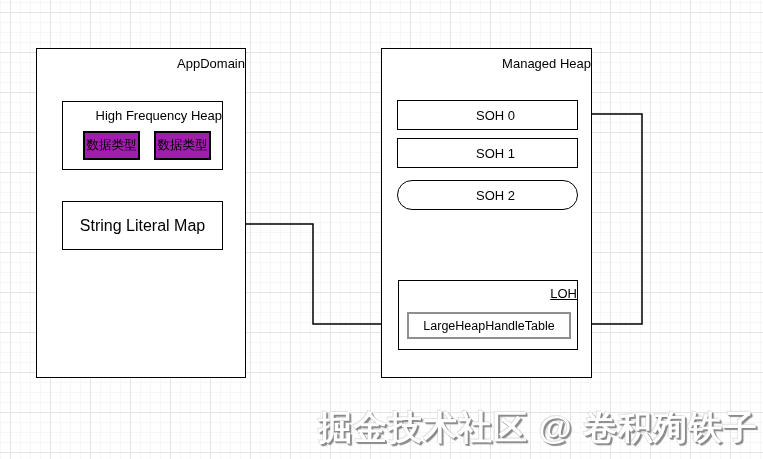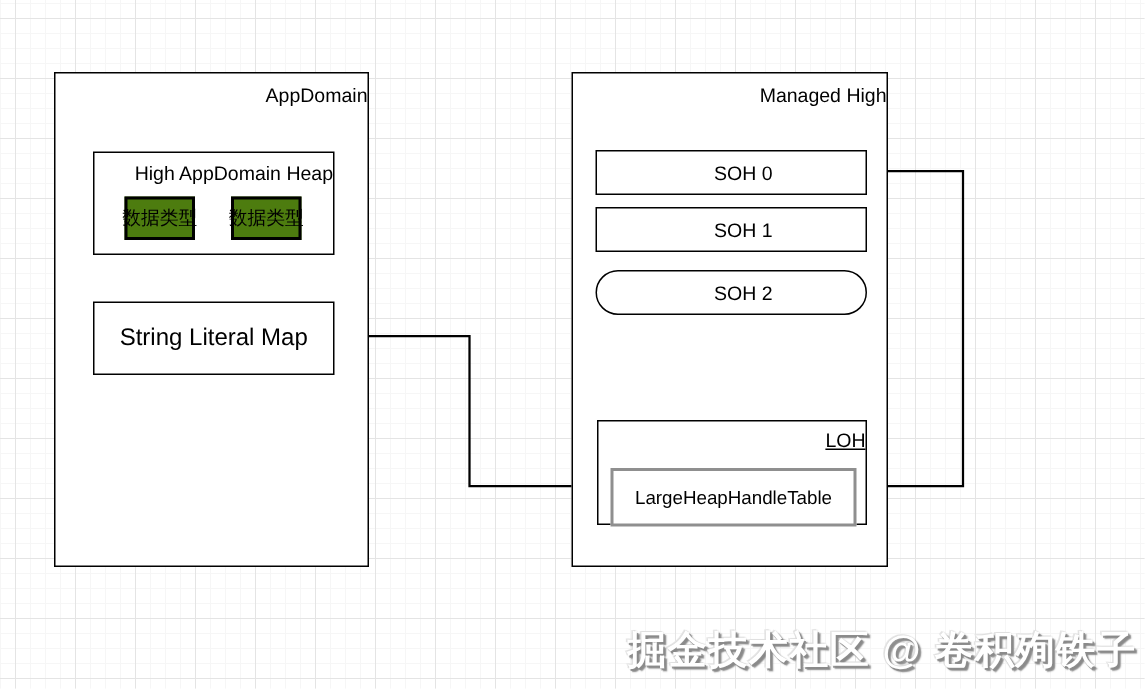--- a/index.html
+++ b/index.html
@@ -33,22 +33,22 @@
   }
   .appdomain   { left: 36px;  top: 48px;  width: 210px; height: 330px; }
   .managedheap { left: 381px; top: 48px;  width: 211px; height: 330px; }
 
   .hfh { left: 25px; top: 52px; width: 161px; height: 69px; }
   .hfh .box-title { padding-top: 6px; }
   .chip {
     position: absolute;
     box-sizing: border-box;
     border: 2px solid #000;
-    background: #4d7c0f;
-    width: 47px; height: 29px;
+    background: #a21caf;
+    width: 57px; height: 29px;
     top: 29px;
     display: flex; align-items: center; justify-content: center;
     font-size: 12.5px;
     white-space: nowrap;
   }
   .chip-1 { left: 20px; }
   .chip-2 { left: 91px; }
 
   .slm {
     left: 25px; top: 152px; width: 161px; height: 49px;
@@ -68,39 +68,39 @@
   }
   .soh0 { top: 51px; }
   .soh1 { top: 89px; }
   .soh2 { top: 131px; border-radius: 15px; }
 
   .loh { left: 16px; top: 231px; width: 180px; height: 70px; }
   .loh .box-title { padding-top: 5px; text-decoration: underline; }
   .lhht {
     position: absolute;
     box-sizing: border-box;
-    left: 8px; top: 31px; width: 164px; height: 39px;
+    left: 8px; top: 31px; width: 164px; height: 27px;
     border: 2px solid #8f8f8f;
     background: #fff;
     display: flex; align-items: center; justify-content: center;
     font-size: 12.5px;
     white-space: nowrap;
   }
 
   .connectors {
     position: absolute;
     left: 0; top: 0; width: 763px; height: 459px;
     pointer-events: none;
   }
 
   .watermark {
     position: absolute;
     right: 5px;
     bottom: 8px;
-    font-size: 26px;
+    font-size: 34px;
     font-weight: bold;
     letter-spacing: 1px;
     color: #ffffff;
     white-space: nowrap;
     text-shadow:
       2px 2px 1px #8a8a8a,
       1px 1px 0 #9a9a9a,
       0 0 1px #c0c0c0,
       -1px -1px 0 #e8e8e8;
   }
@@ -120,32 +120,32 @@
     <g>
       <path d="M568,324 H642 V114 H588" fill="none" stroke="#000" stroke-width="1.5"></path>
       <polygon points="578,114 588,109 588,119" fill="#000"></polygon>
     </g>
   </svg>
 
   <div class="box appdomain">
     <div class="box-title">AppDomain</div>
 
     <div class="box hfh">
-      <div class="box-title">High AppDomain Heap</div>
+      <div class="box-title">High Frequency Heap</div>
       <div class="chip chip-1">数据类型</div>
       <div class="chip chip-2">数据类型</div>
     </div>
 
     <div class="box slm">
       <span>String Literal Map</span>
     </div>
   </div>
 
   <div class="box managedheap">
-    <div class="box-title">Managed High</div>
+    <div class="box-title">Managed Heap</div>
 
     <div class="seg soh0">SOH 0</div>
     <div class="seg soh1">SOH 1</div>
     <div class="seg soh2">SOH 2</div>
 
     <div class="box loh">
       <div class="box-title">LOH</div>
       <div class="lhht">LargeHeapHandleTable</div>
     </div>
   </div>

